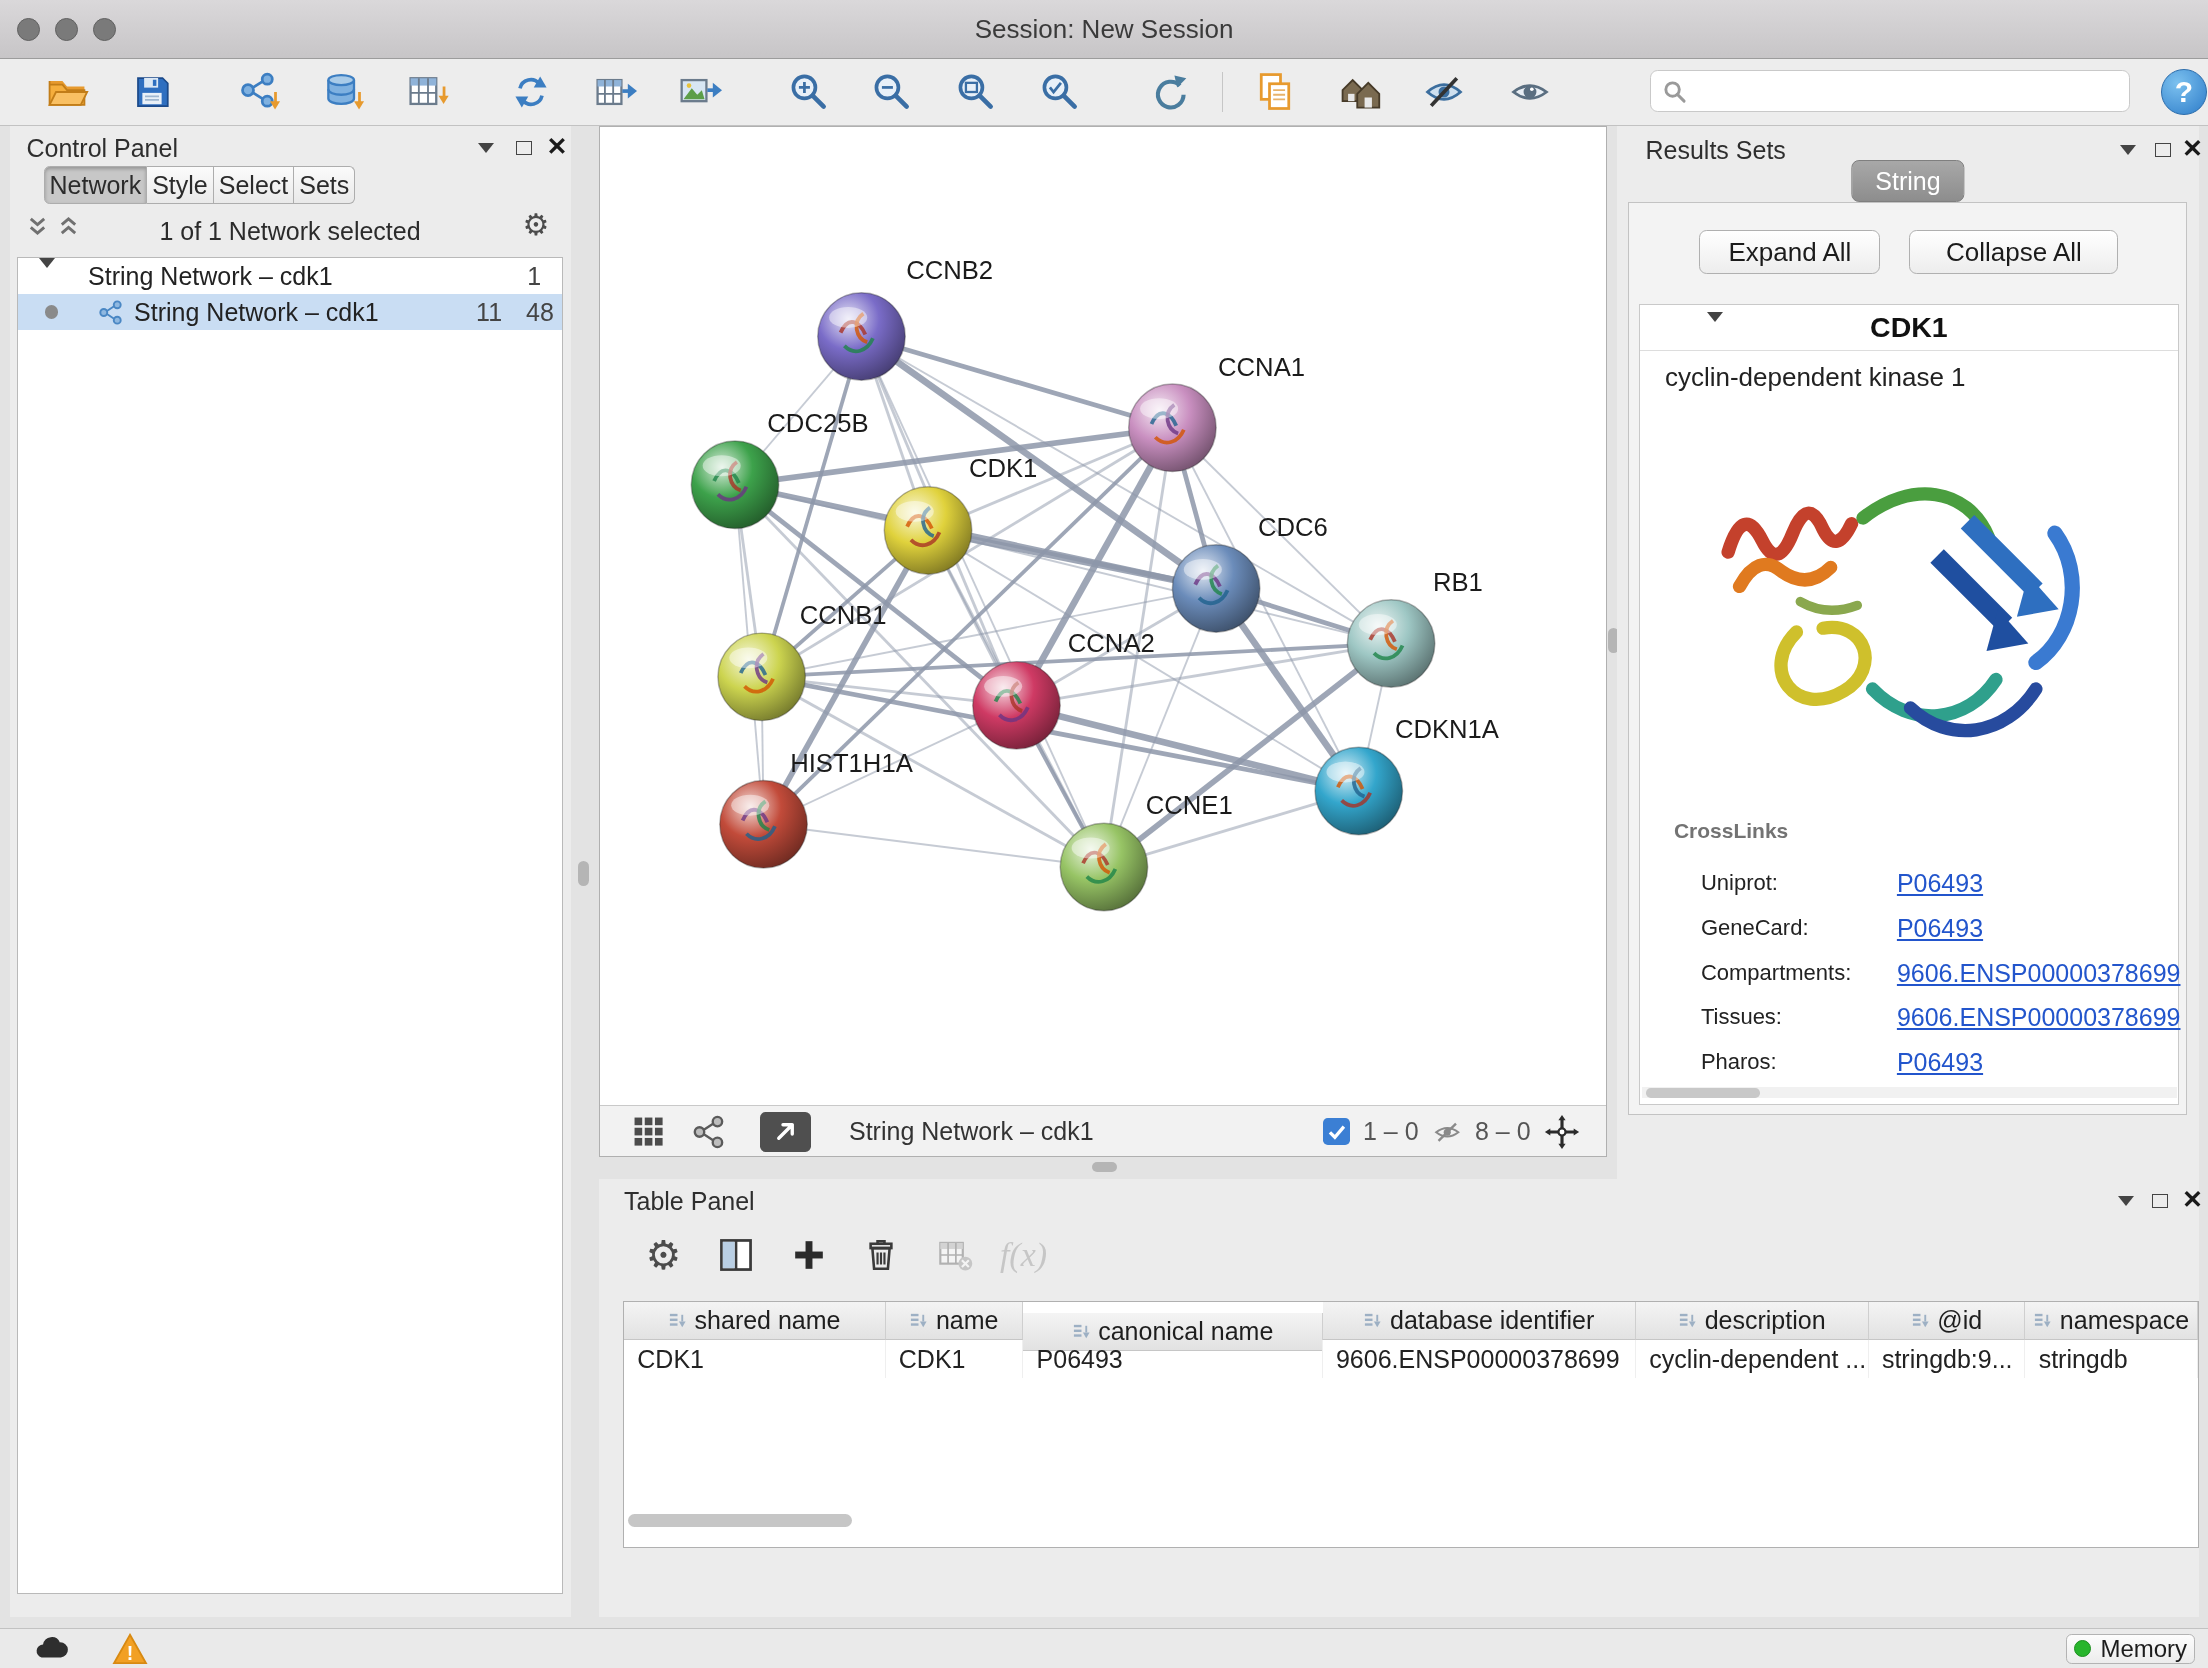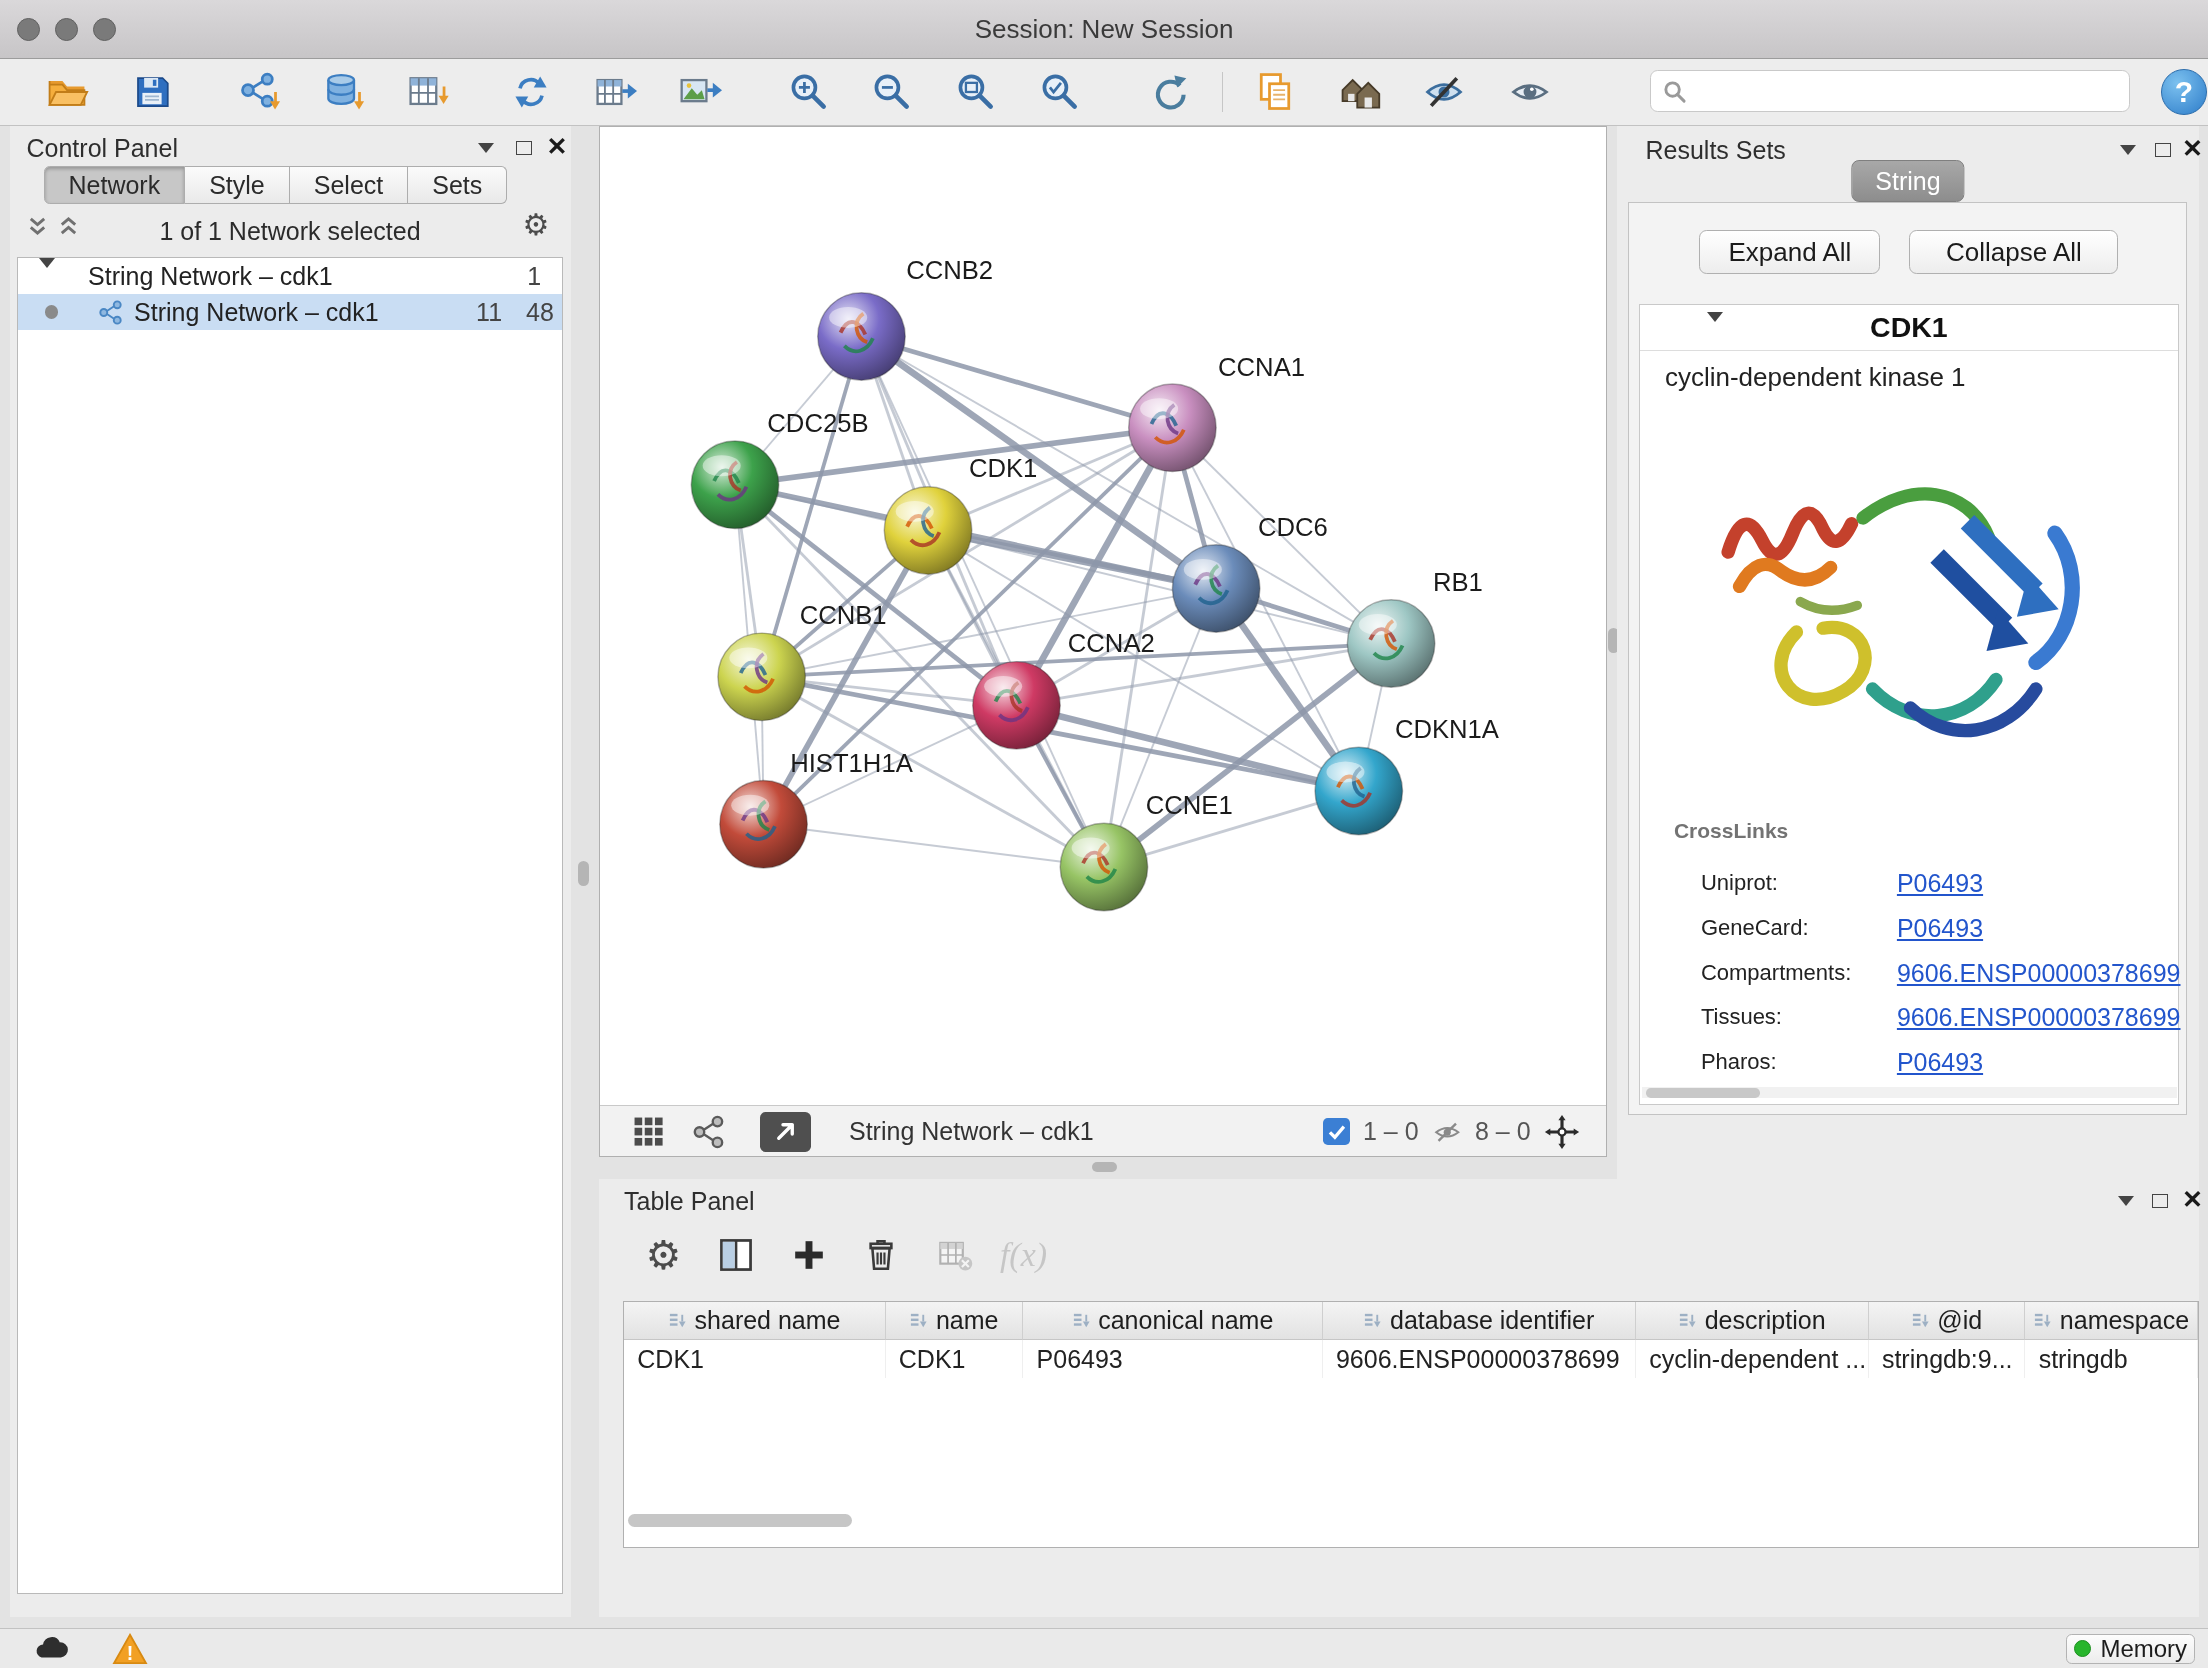--- a/index.html
+++ b/index.html
@@ -15,21 +15,21 @@
 .tsep{position:absolute;top:13.3px;width:1px;height:40px;background:#c6c6c6}
 #search-box{position:absolute;left:1650px;top:11.4px;width:480px;height:42px;background:#fff;border:1.9px solid #c9c9c9;border-radius:7.6px;display:flex;align-items:center;padding:0 11.4px;gap:9.5px}
 #search-input{border:none;outline:none;font-size:25px;flex:1;font-family:inherit;background:transparent}
 #help-btn{position:absolute;left:2161px;top:9.5px;width:46px;height:46px;border-radius:50%;background:radial-gradient(circle at 35% 30%,#7cc1ef,#2d7cc9);color:#fff;font-size:30px;font-weight:bold;display:flex;align-items:center;justify-content:center;border:1px solid #2a6cab}
 
 .panel-title{font-size:25px;color:#2e2e2e}
 .ph-ic{position:absolute;width:25px;height:25px;display:flex;align-items:center;justify-content:center}
 
 #control-panel{position:absolute;left:9.5px;top:126px;width:561px;height:1491px;background:#ececec}
 .cp-tabs{position:absolute;left:34px;top:40px;display:flex}
-.cp-tab{height:38px;padding:0 24px;display:flex;align-items:center;border:1px solid #adadad;border-left:none;background:linear-gradient(#fbfbfb,#e9e9e9);font-size:25px;color:#2b2b2b}
+.cp-tab{height:38px;padding:0 5px;display:flex;align-items:center;border:1px solid #adadad;border-left:none;background:linear-gradient(#fbfbfb,#e9e9e9);font-size:25px;color:#2b2b2b}
 .cp-tab:first-child{border-left:1px solid #adadad;border-radius:5.7px 0 0 5.7px}
 .cp-tab:last-child{border-radius:0 5.7px 5.7px 0}
 .cp-tab.sel{background:#c7c7c7;box-shadow:inset 0 1.9px 3.8px rgba(0,0,0,.25)}
 #cp-info{position:absolute;left:0;top:91px;width:561px;text-align:center;font-size:25px;color:#2b2b2b}
 #tree-box{position:absolute;left:7.6px;top:131px;width:546px;height:1337px;background:#fff;border:1px solid #b9b9b9}
 .tree-row{position:relative;height:36px;display:flex;align-items:center;font-size:25px}
 .tree-row.sel{background:#c9ddf3}
 .tree-count{position:absolute;color:#444}
 
 #canvas{position:absolute;left:599px;top:126px;width:1008px;height:1031px;background:#fff;border:1px solid #b0b0b0}
@@ -692,21 +692,21 @@
         <div class="th" style="width: 138px;">
           <svg viewBox="0 0 20 20" width="19" height="19">
             <rect x="2" y="3" width="8" height="2.5" fill="#9db0c4"></rect>
             <rect x="2" y="8" width="8" height="2.5" fill="#9db0c4"></rect>
             <rect x="2" y="13" width="8" height="2.5" fill="#9db0c4"></rect>
             <path d="M15 4 v7" stroke="#9db0c4" stroke-width="2" fill="none"></path>
             <polygon points="11.5,11 18.5,11 15,17" fill="#9db0c4"></polygon>
           </svg>
           <span class="th-label">name</span>
         </div>
-        <div class="th" style="width: 300px;">
+        <div class="th" style="width: 300px; margin-top: 11px;">
           <svg viewBox="0 0 20 20" width="19" height="19">
             <rect x="2" y="3" width="8" height="2.5" fill="#9db0c4"></rect>
             <rect x="2" y="8" width="8" height="2.5" fill="#9db0c4"></rect>
             <rect x="2" y="13" width="8" height="2.5" fill="#9db0c4"></rect>
             <path d="M15 4 v7" stroke="#9db0c4" stroke-width="2" fill="none"></path>
             <polygon points="11.5,11 18.5,11 15,17" fill="#9db0c4"></polygon>
           </svg>
           <span class="th-label">canonical name</span>
         </div>
         <div class="th" style="width: 314px;">

